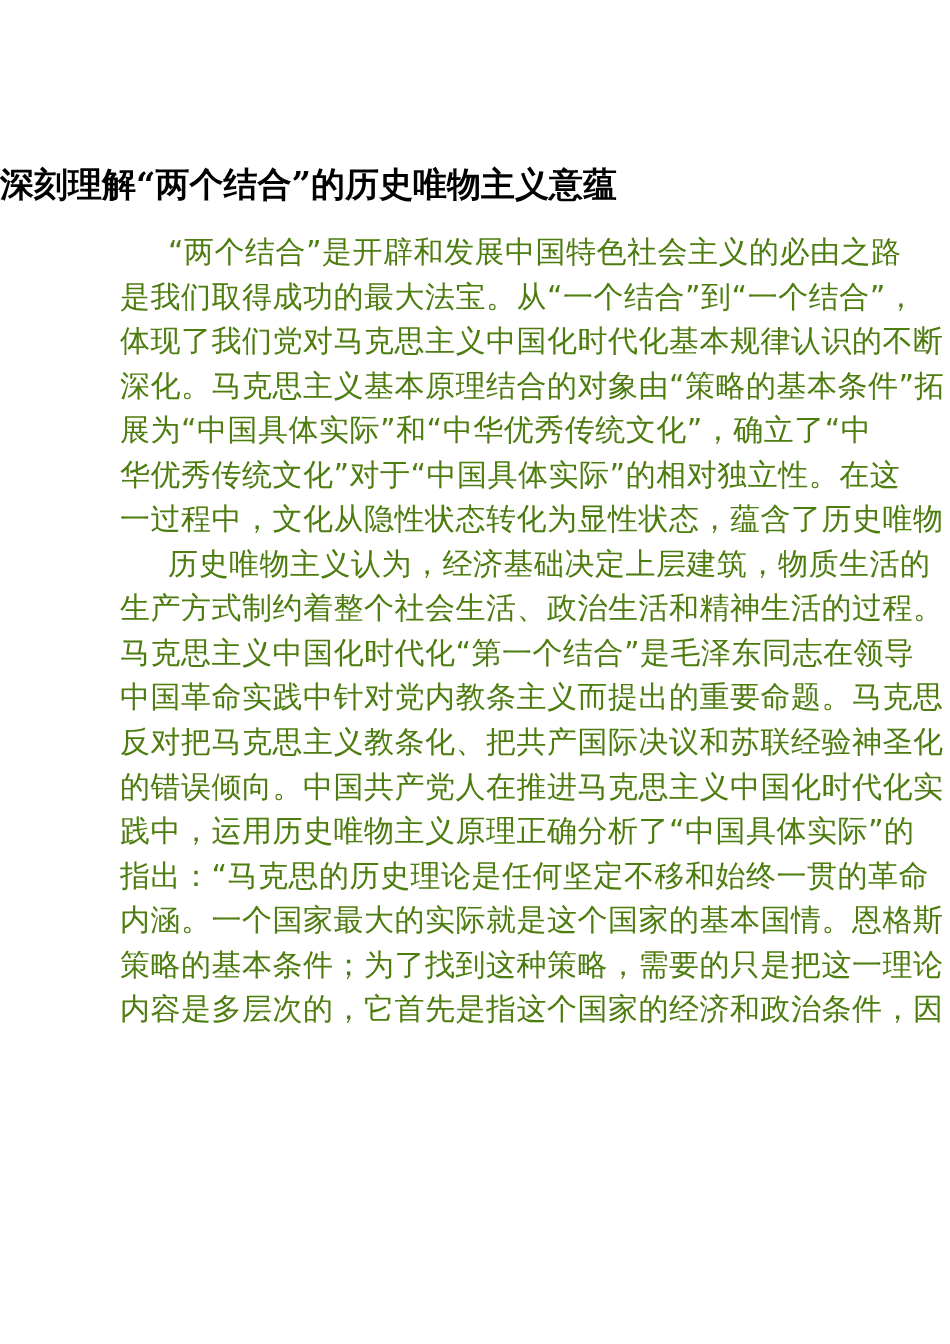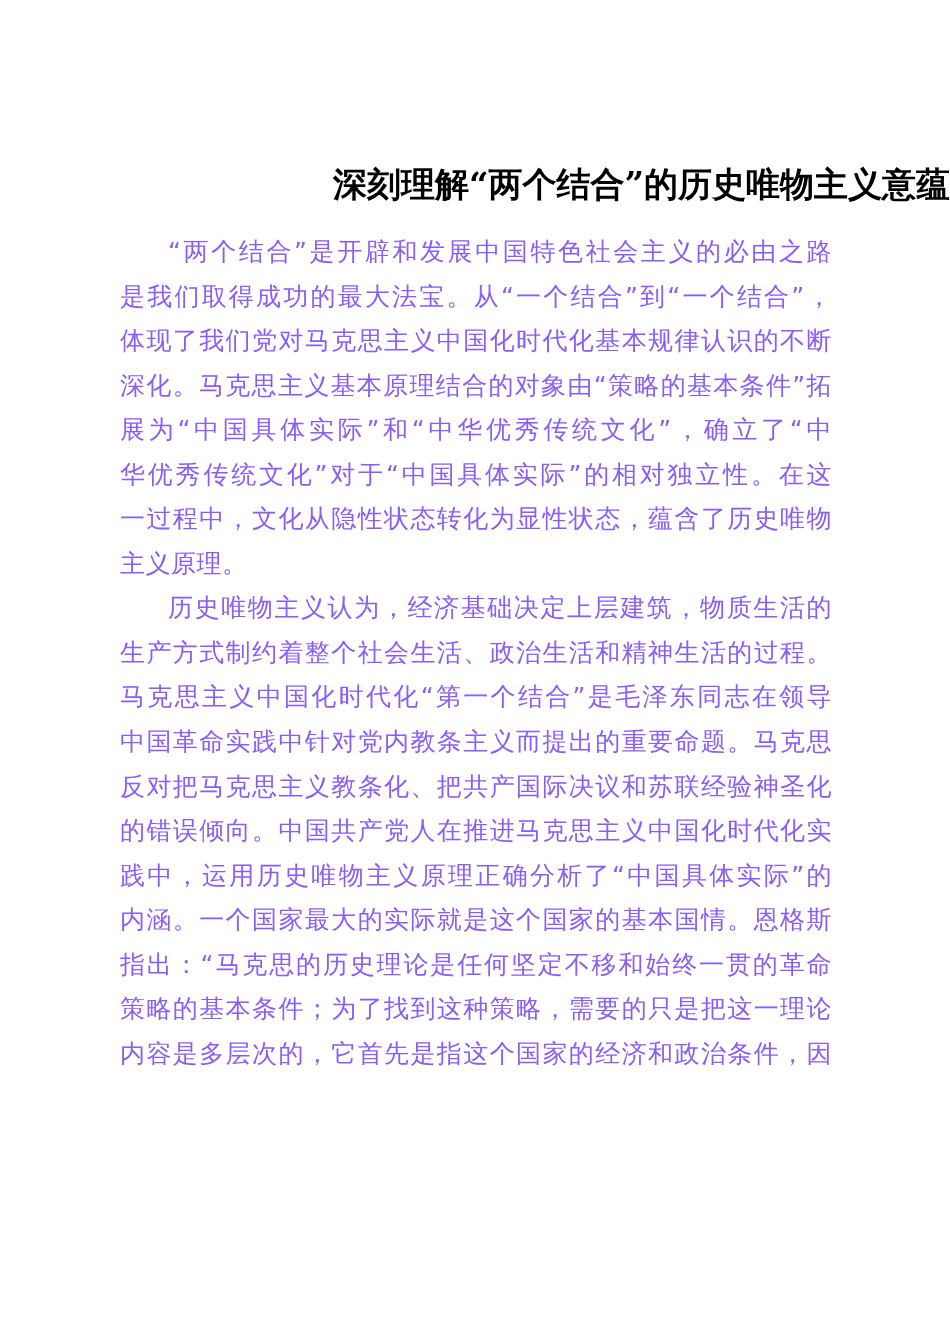--- a/index.html
+++ b/index.html
@@ -20,37 +20,37 @@
       top: 0;
       width: 950px;
       height: 1344px;
       background: #ffffff;
     }
     .title {
       position: absolute;
       left: 0;
       width: 950px;
       top: 136px;
-      text-align: right;
+      text-align: left;
       font-family: "DejaVu Serif", "Liberation Serif", serif;
       font-weight: bold;
       font-size: 34px;
       line-height: 50px;
       letter-spacing: 0px;
       color: #000000;
       white-space: nowrap;
     }
     .body-text {
       position: absolute;
       left: 120px;
       top: 230px;
       width: 712px;
       font-family: "DejaVu Sans", "Liberation Sans", sans-serif;
-      font-size: 25px;
-      color: #8b5cf6;
+      font-size: 30px;
+      color: #4d7c0f;
     }
     .line {
       height: 44.55px;
       line-height: 44.55px;
       white-space: nowrap;
       text-align: justify;
       text-align-last: justify;
       letter-spacing: 0.5px;
     }
     .line.indent {
@@ -68,29 +68,28 @@
 
   <div class="body-text">
     <div>
       <div class="line indent">“两个结合”是开辟和发展中国特色社会主义的必由之路</div>
       <div class="line">是我们取得成功的最大法宝。从“一个结合”到“一个结合”，</div>
       <div class="line">体现了我们党对马克思主义中国化时代化基本规律认识的不断</div>
       <div class="line">深化。马克思主义基本原理结合的对象由“策略的基本条件”拓</div>
       <div class="line">展为“中国具体实际”和“中华优秀传统文化”，确立了“中</div>
       <div class="line">华优秀传统文化”对于“中国具体实际”的相对独立性。在这</div>
       <div class="line">一过程中，文化从隐性状态转化为显性状态，蕴含了历史唯物</div>
-      <div class="line last">主义原理。</div>
     </div>
     <div>
       <div class="line indent">历史唯物主义认为，经济基础决定上层建筑，物质生活的</div>
       <div class="line">生产方式制约着整个社会生活、政治生活和精神生活的过程。</div>
       <div class="line">马克思主义中国化时代化“第一个结合”是毛泽东同志在领导</div>
       <div class="line">中国革命实践中针对党内教条主义而提出的重要命题。马克思</div>
       <div class="line">反对把马克思主义教条化、把共产国际决议和苏联经验神圣化</div>
       <div class="line">的错误倾向。中国共产党人在推进马克思主义中国化时代化实</div>
       <div class="line">践中，运用历史唯物主义原理正确分析了“中国具体实际”的</div>
+      <div class="line">指出：“马克思的历史理论是任何坚定不移和始终一贯的革命</div>
       <div class="line">内涵。一个国家最大的实际就是这个国家的基本国情。恩格斯</div>
-      <div class="line">指出：“马克思的历史理论是任何坚定不移和始终一贯的革命</div>
       <div class="line">策略的基本条件；为了找到这种策略，需要的只是把这一理论</div>
       <div class="line">内容是多层次的，它首先是指这个国家的经济和政治条件，因</div>
     </div>
   </div>
 </div>
 
 </body></html>

